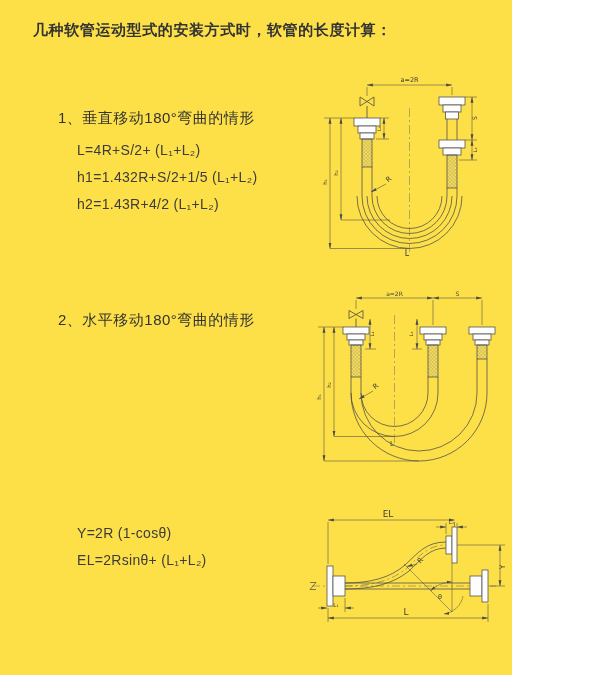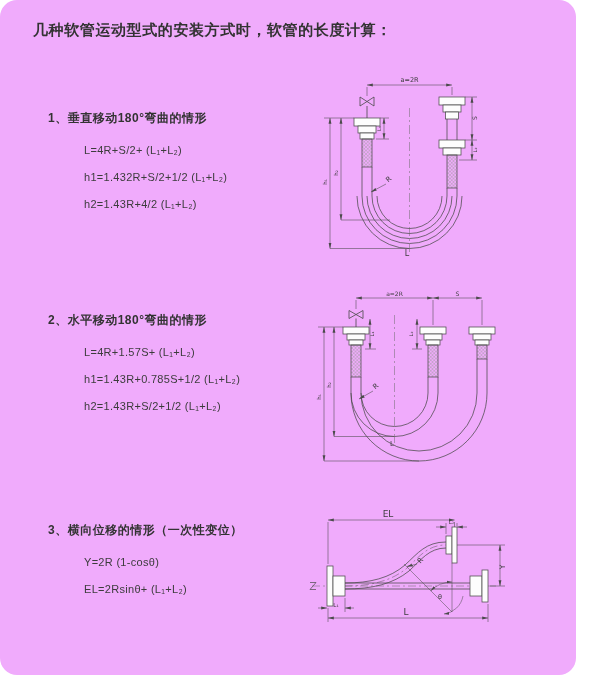--- a/index.html
+++ b/index.html
@@ -1,58 +1,52 @@
 <!DOCTYPE html>
 <html><head>
 <meta charset="utf-8">
 <style>
   html,body{margin:0;padding:0;background:#ffffff;}
   .canvas{
-    position:relative;width:576px;height:675px;background:#f0abfc;overflow:hidden;
-    font-family:"Liberation Sans","DejaVu Sans",sans-serif;color:#3a3a3a;border-radius:17px;
+    position:relative;width:512px;height:675px;background:#fde047;overflow:hidden;
+    font-family:"Liberation Sans","DejaVu Sans",sans-serif;color:#3a3a3a;
   }
   .doc-title{
     position:absolute;left:33px;top:21px;font-size:15px;font-weight:600;letter-spacing:.6px;color:#333;
   }
   .calc-section{position:absolute;left:48px;width:270px;}
-  .sec-heading{font-size:12px;font-weight:700;letter-spacing:.5px;line-height:20px;margin-bottom:9px;color:#333;}
+  .sec-heading{font-size:15px;font-weight:400;letter-spacing:.5px;line-height:20px;margin-bottom:9px;color:#333;margin-left:10px;}
   .formulas{margin-left:29px;}
-  .formula{font-size:11px;line-height:27px;letter-spacing:.3px;color:#3c3c3c;white-space:nowrap;margin-left:7px;}
+  .formula{font-size:14px;line-height:27px;letter-spacing:.3px;color:#3c3c3c;white-space:nowrap;}
   .fig{position:absolute;}
   svg text{fill:#3c3c3c;font-family:"DejaVu Sans","Liberation Sans",sans-serif;}
   .s1{top:108px;} .s2{top:310px;} .s3{top:520px;}
   .f1{left:310px;top:70px;} .f2{left:310px;top:285px;} .f3{left:300px;top:500px;}
 </style>
 </head>
 <body>
 
 <div class="canvas">
 
   <div class="doc-title">几种软管运动型式的安装方式时，软管的长度计算：</div>
 
   <div class="calc-section s1">
     <div class="sec-heading">1、垂直移动180°弯曲的情形</div>
     <div class="formulas">
       <div class="formula">L=4R+S/2+ (L₁+L₂)</div>
-      <div class="formula">h1=1.432R+S/2+1/2 (L₁+L₂)</div>
+      <div class="formula">h1=1.432R+S/2+1/5 (L₁+L₂)</div>
       <div class="formula">h2=1.43R+4/2 (L₁+L₂)</div>
     </div>
   </div>
 
   <div class="calc-section s2">
     <div class="sec-heading">2、水平移动180°弯曲的情形</div>
-    <div class="formulas">
-      <div class="formula">L=4R+1.57S+ (L₁+L₂)</div>
-      <div class="formula">h1=1.43R+0.785S+1/2 (L₁+L₂)</div>
-      <div class="formula">h2=1.43R+S/2+1/2 (L₁+L₂)</div>
-    </div>
   </div>
 
   <div class="calc-section s3">
-    <div class="sec-heading">3、横向位移的情形（一次性变位）</div>
     <div class="formulas">
       <div class="formula">Y=2R (1-cosθ)</div>
       <div class="formula">EL=2Rsinθ+ (L₁+L₂)</div>
     </div>
   </div>
 
   <svg class="fig f1" width="280" height="190" viewBox="0 0 280 190">
     <defs>
       <marker id="d1a" viewBox="0 0 10 10" refX="9.6" refY="5" markerWidth="11" markerHeight="11" orient="auto-start-reverse">
         <path d="M0,2.6 L10,5 L0,7.4 Z" fill="#4a4a4a"></path>

